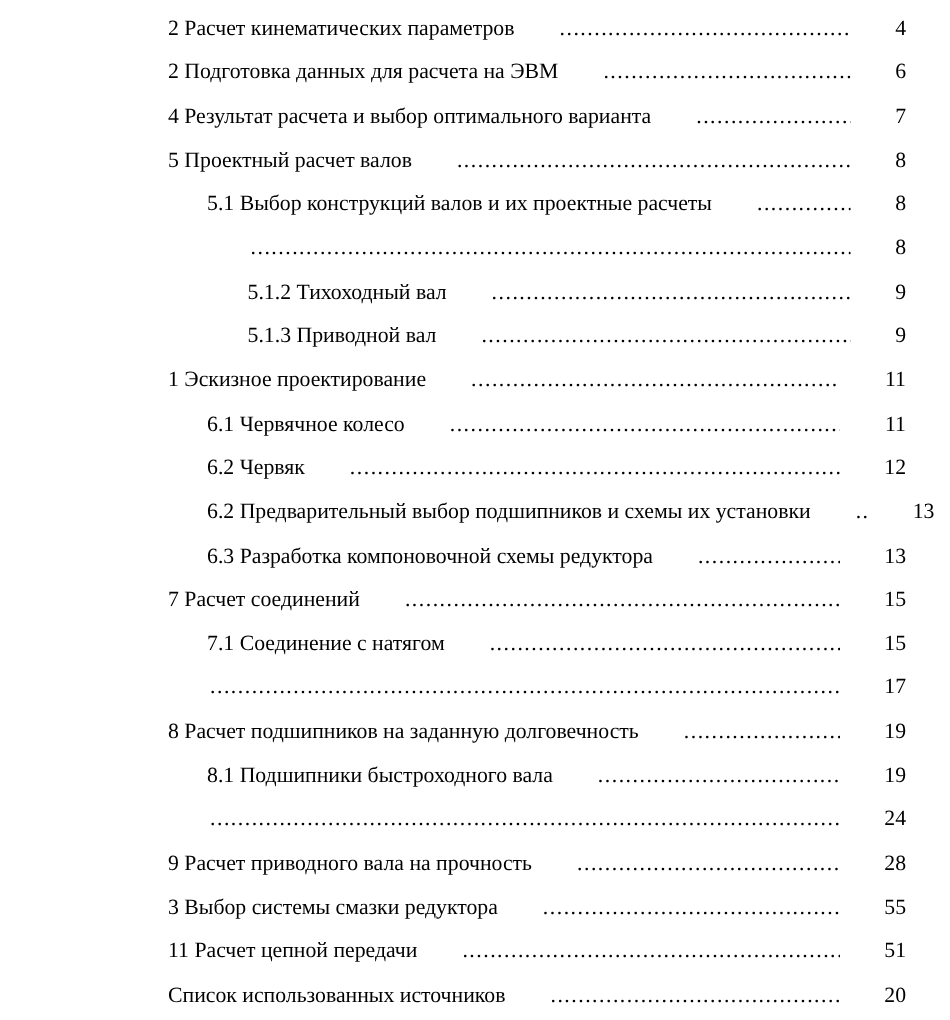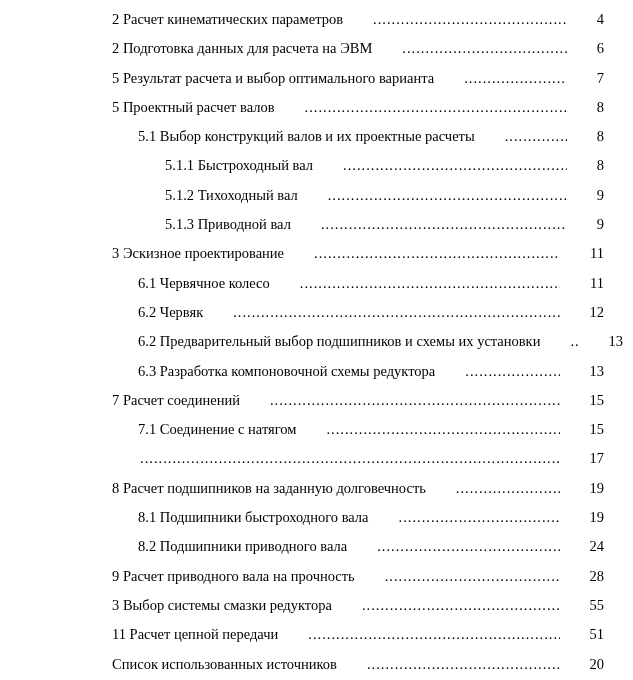--- a/index.html
+++ b/index.html
@@ -59,51 +59,50 @@
     <span class="toc-label">2 Расчет кинематических параметров</span>
     <span class="toc-leader">............................................................................................................................................................................................................................................................................................................</span>
     <span class="toc-page">4</span>
   </div>
       <div class="toc-row">
     <span class="toc-label">2 Подготовка данных для расчета на ЭВМ</span>
     <span class="toc-leader">............................................................................................................................................................................................................................................................................................................</span>
     <span class="toc-page">6</span>
   </div>
       <div class="toc-row">
-    <span class="toc-label">5 Результат расчета и выбор оптимального варианта</span>
+    <span class="toc-label">4 Результат расчета и выбор оптимального варианта</span>
     <span class="toc-leader">............................................................................................................................................................................................................................................................................................................</span>
     <span class="toc-page">7</span>
   </div>
       <div class="toc-row">
     <span class="toc-label">5 Проектный расчет валов</span>
     <span class="toc-leader">............................................................................................................................................................................................................................................................................................................</span>
     <span class="toc-page">8</span>
   </div>
       <div class="toc-row level-1">
     <span class="toc-label">5.1 Выбор конструкций валов и их проектные расчеты</span>
     <span class="toc-leader">............................................................................................................................................................................................................................................................................................................</span>
     <span class="toc-page">8</span>
   </div>
       <div class="toc-row level-2">
-    <span class="toc-label">5.1.1 Быстроходный вал</span>
     <span class="toc-leader">............................................................................................................................................................................................................................................................................................................</span>
     <span class="toc-page">8</span>
   </div>
       <div class="toc-row level-2">
     <span class="toc-label">5.1.2 Тихоходный вал</span>
     <span class="toc-leader">............................................................................................................................................................................................................................................................................................................</span>
     <span class="toc-page">9</span>
   </div>
       <div class="toc-row level-2">
     <span class="toc-label">5.1.3 Приводной вал</span>
     <span class="toc-leader">............................................................................................................................................................................................................................................................................................................</span>
     <span class="toc-page">9</span>
   </div>
       <div class="toc-row">
-    <span class="toc-label">3 Эскизное проектирование</span>
+    <span class="toc-label">1 Эскизное проектирование</span>
     <span class="toc-leader">............................................................................................................................................................................................................................................................................................................</span>
     <span class="toc-page">11</span>
   </div>
       <div class="toc-row level-1">
     <span class="toc-label">6.1 Червячное колесо</span>
     <span class="toc-leader">............................................................................................................................................................................................................................................................................................................</span>
     <span class="toc-page">11</span>
   </div>
       <div class="toc-row level-1">
     <span class="toc-label">6.2 Червяк</span>
@@ -138,21 +137,20 @@
     <span class="toc-label">8 Расчет подшипников на заданную долговечность</span>
     <span class="toc-leader">............................................................................................................................................................................................................................................................................................................</span>
     <span class="toc-page">19</span>
   </div>
       <div class="toc-row level-1">
     <span class="toc-label">8.1 Подшипники быстроходного вала</span>
     <span class="toc-leader">............................................................................................................................................................................................................................................................................................................</span>
     <span class="toc-page">19</span>
   </div>
       <div class="toc-row level-1">
-    <span class="toc-label">8.2 Подшипники приводного вала</span>
     <span class="toc-leader">............................................................................................................................................................................................................................................................................................................</span>
     <span class="toc-page">24</span>
   </div>
       <div class="toc-row">
     <span class="toc-label">9 Расчет приводного вала на прочность</span>
     <span class="toc-leader">............................................................................................................................................................................................................................................................................................................</span>
     <span class="toc-page">28</span>
   </div>
       <div class="toc-row">
     <span class="toc-label">3 Выбор системы смазки редуктора</span>

